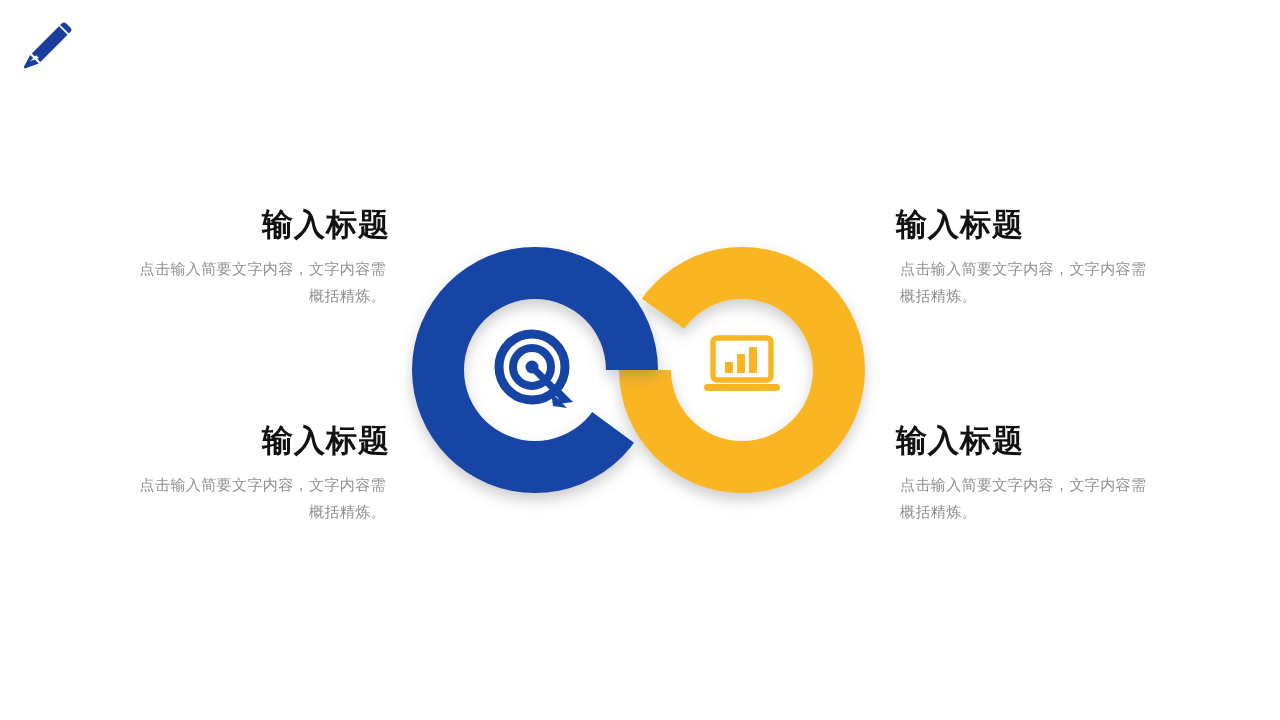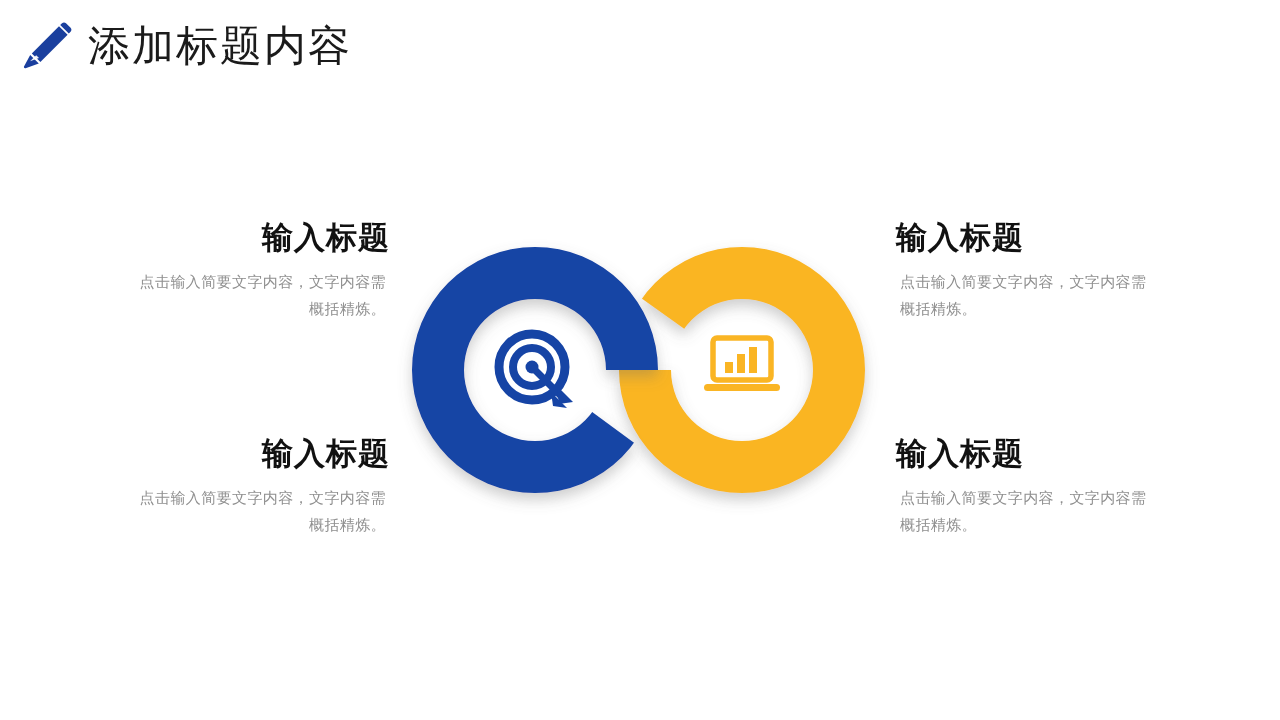--- a/index.html
+++ b/index.html
@@ -51,21 +51,21 @@
   .block {
     position: absolute;
     width: 256px;
   }
   .block .block-title {
     font-size: 31px;
     font-weight: bold;
     color: #111111;
     line-height: 1.1;
     letter-spacing: 1px;
-    margin: 13px 0 14px 0;
+    margin: 0 0 14px 0;
     white-space: nowrap;
   }
   .block .block-body {
     font-size: 15px;
     color: #8f8f8f;
     line-height: 1.78;
     margin: 4px;
     letter-spacing: 0.4px;
   }
 
@@ -104,21 +104,20 @@
           <path d="M41.0 6.2 L49.6 14.8 L22.4 42.0 L13.8 33.4 Z"></path>
 
           <path d="M44.0 3.2 C45.1 2.1 46.9 2.1 48.0 3.2 L52.6 7.8 C53.7 8.9 53.7 10.7 52.6 11.8 L50.8 13.6 L42.2 5.0 Z"></path>
 
           <path d="M12.2 35.0 L20.8 43.6 L7.6 48.2 C6.6 48.6 5.6 47.6 6.0 46.6 Z"></path>
 
           <path d="M18.2 35.2 L21.0 38.0 L12.0 41.2 Z" fill="#ffffff" opacity="0.92"></path>
         </g>
       </svg>
     </span>
-    <div class="page-title">添加标题内容</div>
   </div>
 
   <div class="block left" id="block-tl">
     <p class="block-title">输入标题</p>
     <p class="block-body">点击输入简要文字内容，文字内容需概括精炼。</p>
   </div>
 
   <div class="block left" id="block-bl">
     <p class="block-title">输入标题</p>
     <p class="block-body">点击输入简要文字内容，文字内容需概括精炼。</p>

